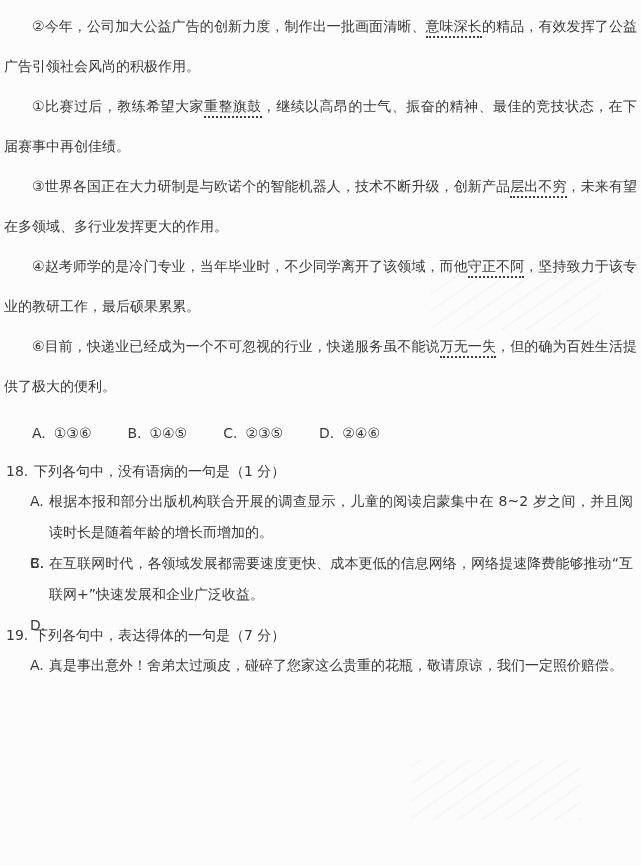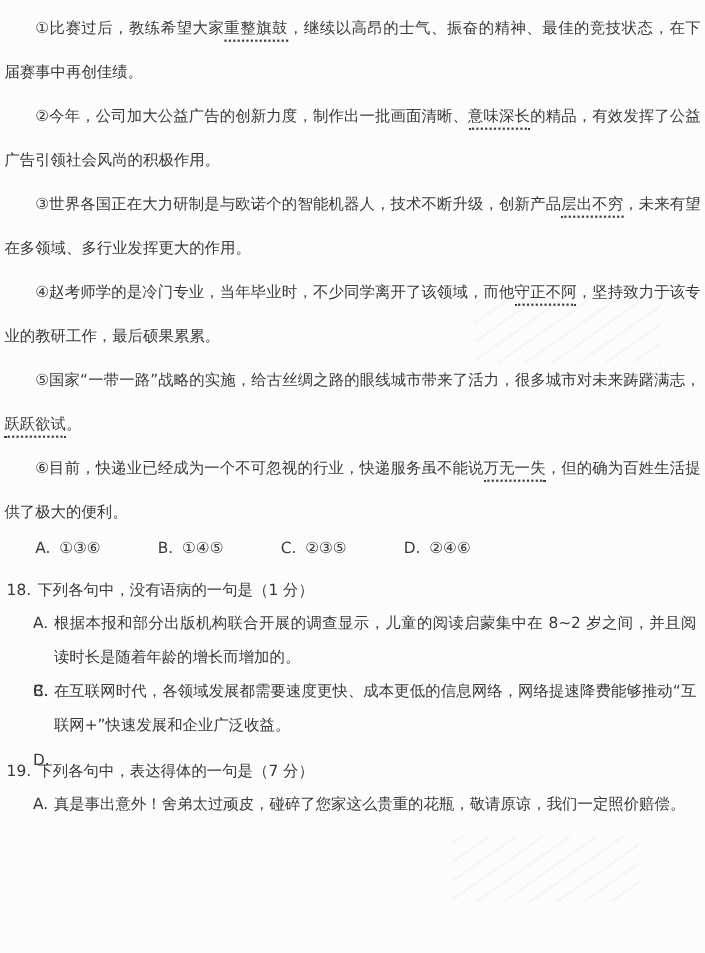--- a/index.html
+++ b/index.html
@@ -30,22 +30,23 @@
     line-height: 40px;
     text-align: justify;
   }
   .emph {
     border-bottom: 2px dotted #3f3f3f;
     padding-bottom: 2px;
   }
   
   .answer-row {
     display: flex;
-    gap: 52px;
+    gap: 36px;
     padding-left: 28px;
+    margin-top: 14px;
     line-height: 26px;
   }
   .answer-row .ans-label {
     margin-right: 8px;
   }
   
   .question {
     margin-top: 10px;
   }
   .stem {
@@ -85,25 +86,24 @@
   }
   .wm-1 { right: 40px; top: 270px; }
   .wm-2 { right: 60px; top: 760px; }
 </style>
 </head>
 <body>
 
 <div class="page">
 
   <section class="sentences">
+    <p class="para"><span>②今年，公司加大公益广告的创新力度，制作出一批画面清晰、</span><span class="emph">意味深长</span><span>的精品，有效发挥了公益广告引领社会风尚的积极作用。</span></p>
     <p class="para"><span>①比赛过后，教练希望大家</span><span class="emph">重整旗鼓</span><span>，继续以高昂的士气、振奋的精神、最佳的竞技状态，在下　届赛事中再创佳绩。</span></p>
-    <p class="para"><span>②今年，公司加大公益广告的创新力度，制作出一批画面清晰、</span><span class="emph">意味深长</span><span>的精品，有效发挥了公益广告引领社会风尚的积极作用。</span></p>
     <p class="para"><span>③世界各国正在大力研制是与欧诺个的智能机器人，技术不断升级，创新产品</span><span class="emph">层出不穷</span><span>，未来有望在多领域、多行业发挥更大的作用。</span></p>
     <p class="para"><span>④赵考师学的是冷门专业，当年毕业时，不少同学离开了该领域，而他</span><span class="emph">守正不阿</span><span>，坚持致力于该专业的教研工作，最后硕果累累。</span></p>
-    <p class="para"><span>⑤国家“一带一路”战略的实施，给古丝绸之路的眼线城市带来了活力，很多城市对未来踌躇满志，</span><span class="emph">跃跃欲试</span><span>。</span></p>
     <p class="para"><span>⑥目前，快递业已经成为一个不可忽视的行业，快递服务虽不能说</span><span class="emph">万无一失</span><span>，但的确为百姓生活提供了极大的便利。</span></p>
 
     <div class="answer-row">
       <span class="ans"><span class="ans-label">A.</span><span>①③⑥</span></span>
       <span class="ans"><span class="ans-label">B.</span><span>①④⑤</span></span>
       <span class="ans"><span class="ans-label">C.</span><span>②③⑤</span></span>
       <span class="ans"><span class="ans-label">D.</span><span>②④⑥</span></span>
     </div>
   </section>
 

